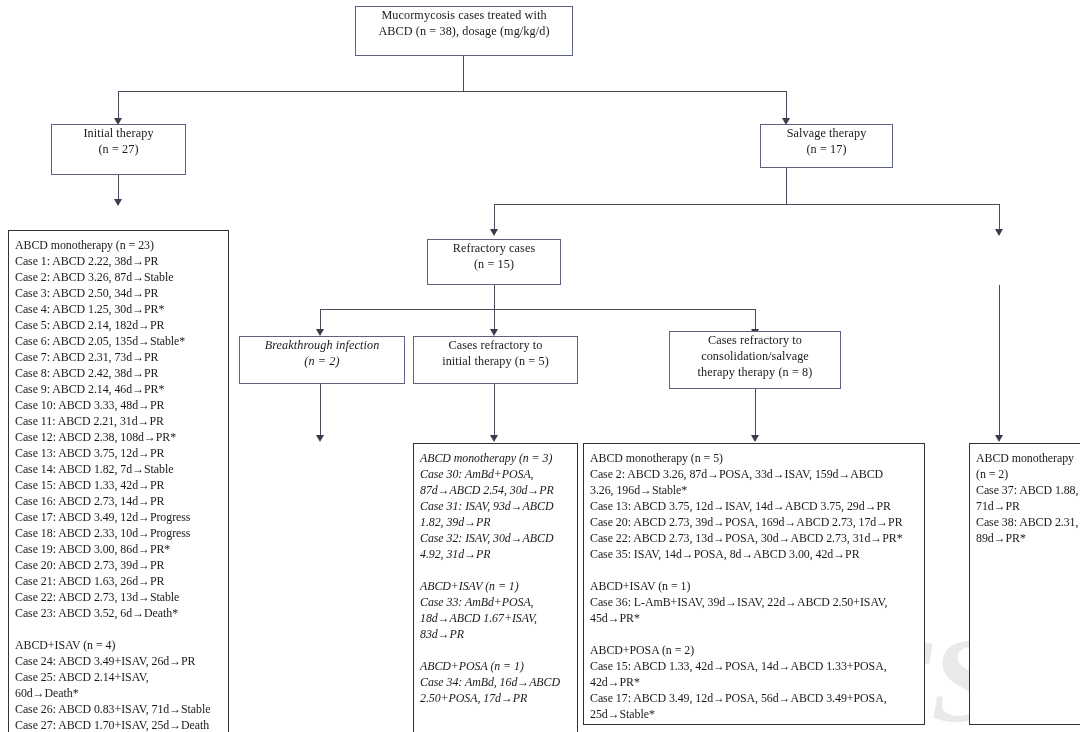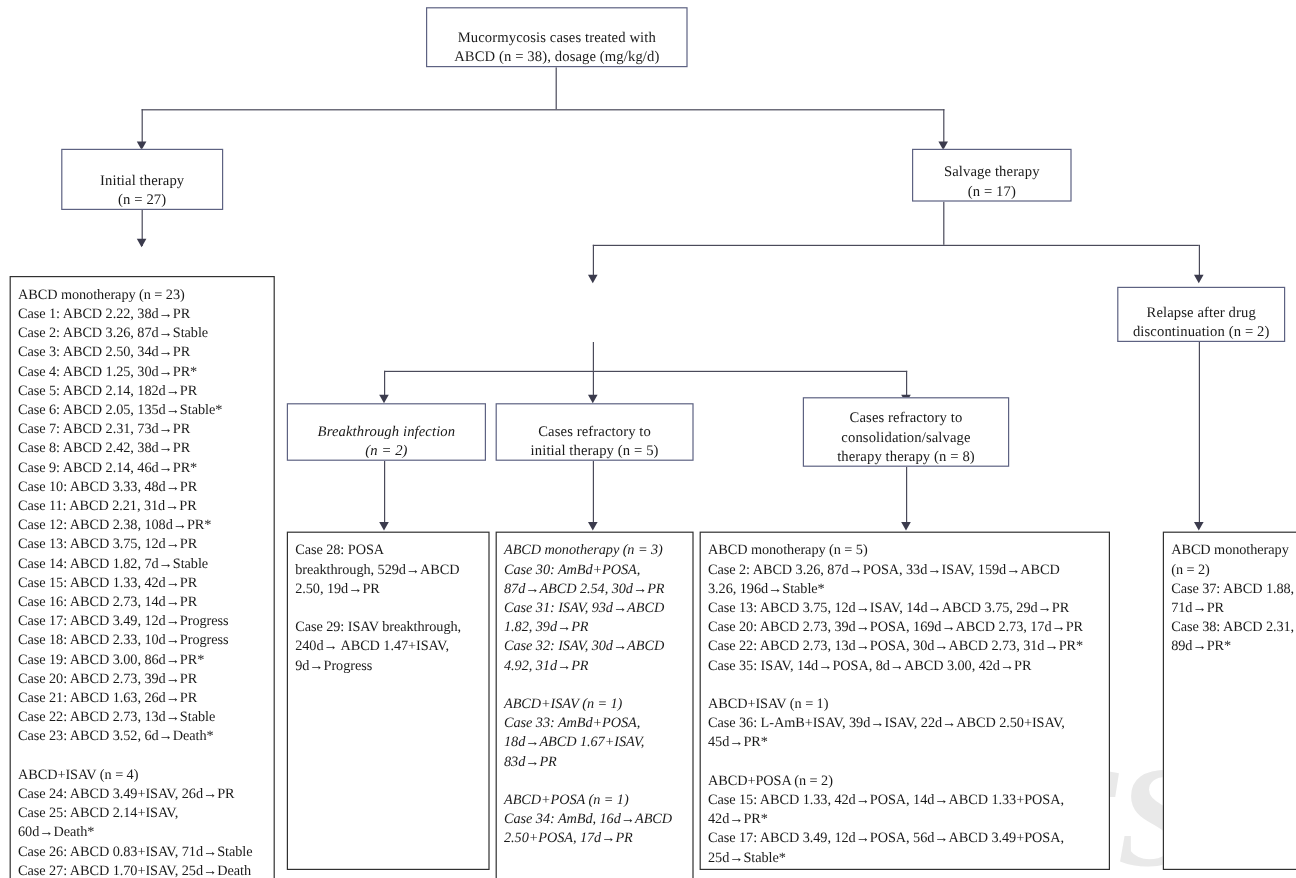--- a/index.html
+++ b/index.html
@@ -23,21 +23,21 @@
   .box {
     position: absolute;
     box-sizing: border-box;
     border: 1.5px solid #5d6282;
     background: #ffffff;
     z-index: 3;
   }
   .box.title-box,
   .box.node-box {
     display: flex;
-    align-items: flex-end;
+    align-items: flex-start;
     justify-content: center;
     text-align: center;
   }
   .box-text {
     font-size: 12.2px;
     line-height: 1.32;
     white-space: pre-line;
     letter-spacing: .1px;
   }
   .box.leaf-box {
@@ -125,25 +125,25 @@
   <div class="vline" style="left:118px; top:168px; height:37px;"></div>
   <div class="arrow" style="left:113.5px; top:199px;"></div>
 
   <div class="vline" style="left:786px; top:168px; height:36px;"></div>
   <div class="hline" style="left:494px; top:204px; width:505px;"></div>
   <div class="vline" style="left:494px; top:204px; height:27px;"></div>
   <div class="arrow" style="left:489.5px; top:229px;"></div>
   <div class="vline" style="left:999px; top:204px; height:27px;"></div>
   <div class="arrow" style="left:994.5px; top:229px;"></div>
 
-
-  <div class="box node-box" style="left:931px; top:239px; width:140px; height:46px;">
-    <div class="box-text">Relapse after drug
-discontinuation (n = 2)</div>
-  </div>
+  <div class="box node-box" style="left:427px; top:239px; width:134px; height:46px;">
+    <div class="box-text">Refractory cases
+(n = 15)</div>
+  </div>
+
 
   <div class="vline" style="left:494px; top:285px; height:24px;"></div>
   <div class="hline" style="left:320px; top:309px; width:436px;"></div>
   <div class="vline" style="left:320px; top:309px; height:22px;"></div>
   <div class="arrow" style="left:315.5px; top:329px;"></div>
   <div class="vline" style="left:494px; top:309px; height:22px;"></div>
   <div class="arrow" style="left:489.5px; top:329px;"></div>
   <div class="vline" style="left:755px; top:309px; height:22px;"></div>
   <div class="arrow" style="left:750.5px; top:329px;"></div>
 
@@ -200,29 +200,20 @@
 Case 23: ABCD 3.52, 6d→Death*
 
 ABCD+ISAV (n = 4)
 Case 24: ABCD 3.49+ISAV, 26d→PR
 Case 25: ABCD 2.14+ISAV,
 60d→Death*
 Case 26: ABCD 0.83+ISAV, 71d→Stable
 Case 27: ABCD 1.70+ISAV, 25d→Death</div>
   </div>
 
-  <div class="box leaf-box" style="left:239px; top:443px; width:169px; height:282px;">
-    <div class="leaf-text">Case 28: POSA
-breakthrough, 529d→ABCD
-2.50, 19d→PR
-
-Case 29: ISAV breakthrough,
-240d→ ABCD 1.47+ISAV,
-9d→Progress</div>
-  </div>
 
   <div class="box leaf-box" style="left:413px; top:443px; width:165px; height:312px;font-style:italic;">
     <div class="leaf-text">ABCD monotherapy (n = 3)
 Case 30: AmBd+POSA,
 87d→ABCD 2.54, 30d→PR
 Case 31: ISAV, 93d→ABCD
 1.82, 39d→PR
 Case 32: ISAV, 30d→ABCD
 4.92, 31d→PR
 

